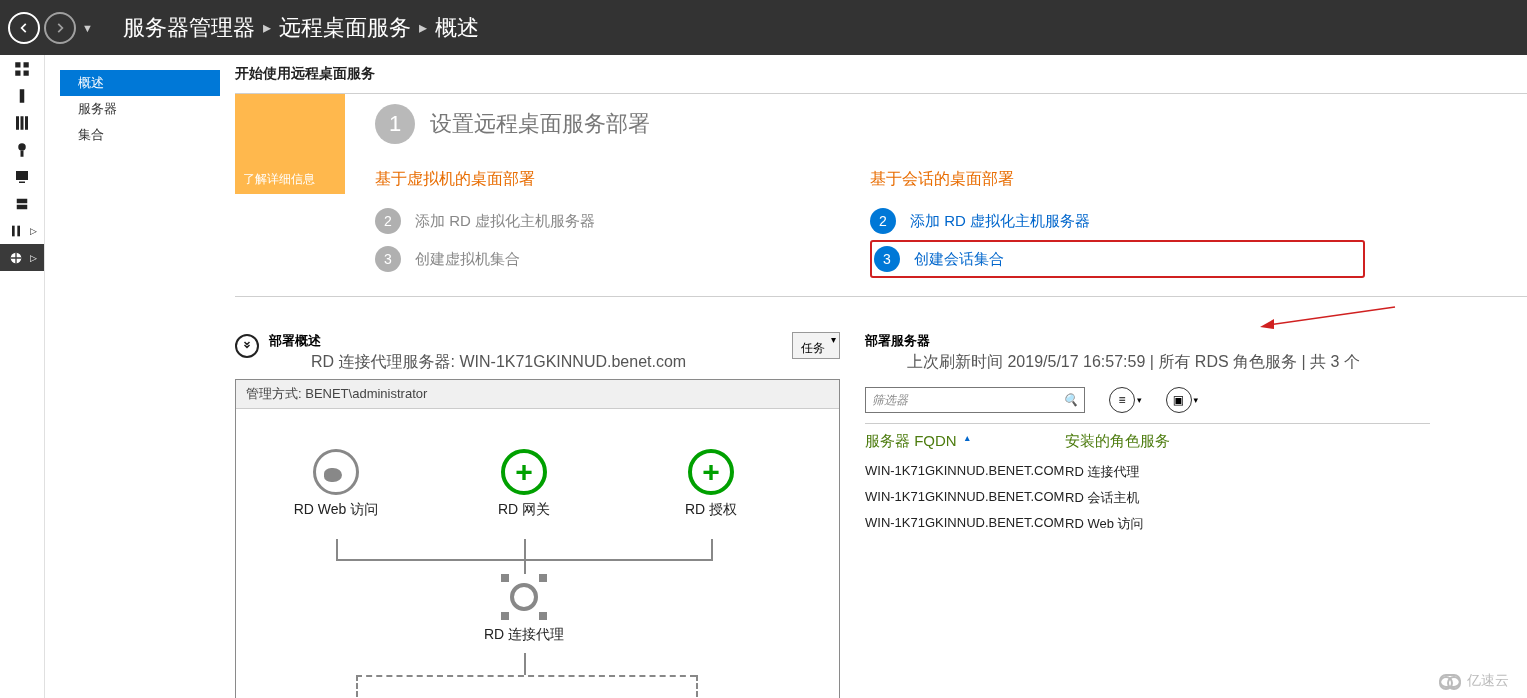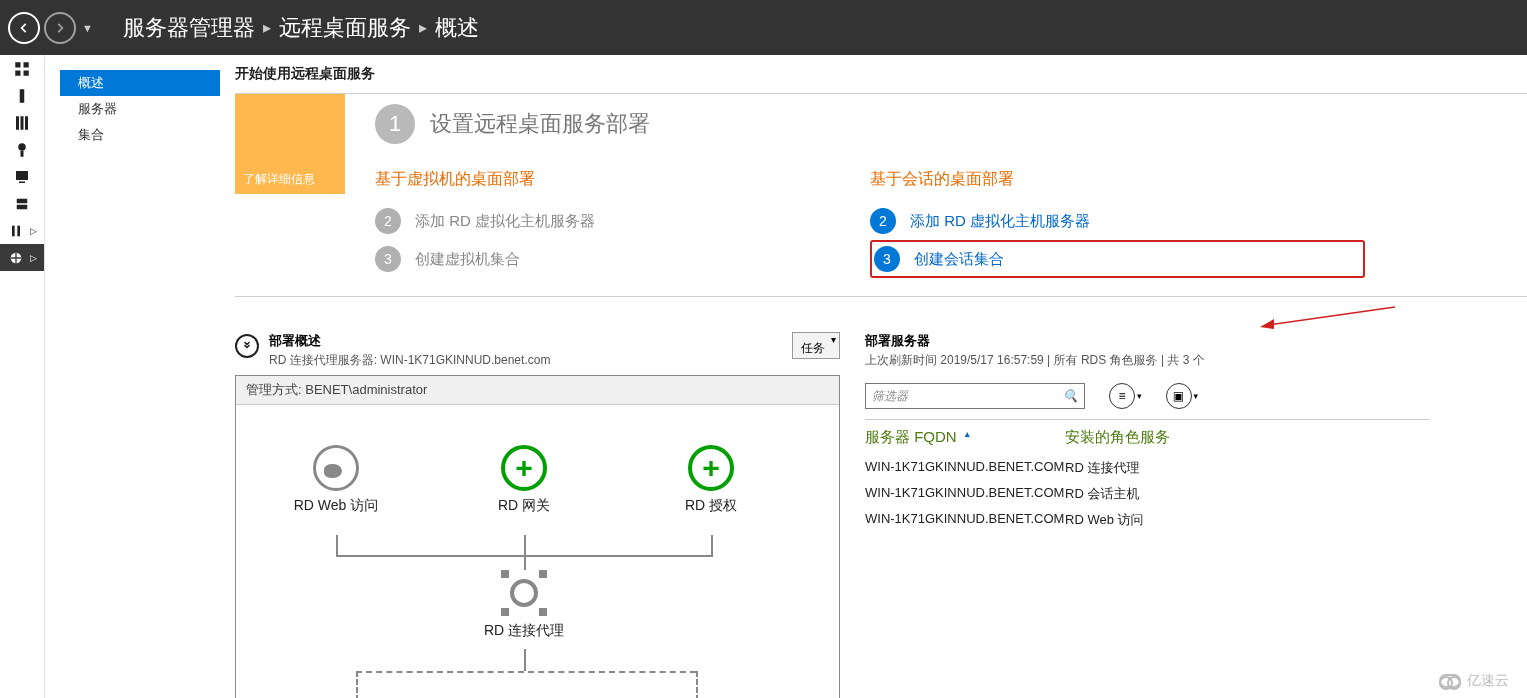--- a/index.html
+++ b/index.html
@@ -53,21 +53,21 @@
 .arrow-ann { position:absolute; top:240px; left:1025px; color:#d02020; }
 
 
 .lower { display:flex; gap:25px; margin-top:35px; }
 .box { flex:0 0 auto; }
 .box-left { width:605px; }
 .box-right { width:565px; }
 .box-head { display:flex; align-items:flex-start; gap:10px; }
 .collapse-ico { width:24px; height:24px; border:2px solid #222; border-radius:50%; display:flex; align-items:center; justify-content:center; margin-top:2px; }
 .box-titles h3 { font-size:13px; font-weight:bold; }
-.box-titles .sub { font-size:12px; color:#555; margin-top:2px; }
+.box-titles .sub { font-size:16px; color:#555; margin-top:2px;margin-left:42px; }
 .tasks-dd { margin-left:auto; border:1px solid #999; font-size:12px; padding:7px 14px 1px 8px; position:relative; background:#f3f3f3; }
 .tasks-dd:after { content:"▾"; position:absolute; right:3px; top:1px; font-size:10px; }
 .box-left .frame { border:1px solid #8a8a8a; margin-top:6px; }
 .mgmt { background:#f0f0f0; border-bottom:1px solid #ccc; padding:5px 10px; font-size:13px; color:#444; }
 .diagram { position:relative; height:300px; background:#fff; }
 .node { position:absolute; text-align:center; width:140px; }
 .node .lbl { font-size:14px; margin-top:6px; color:#222; }
 .globe { width:46px; height:46px; border:3px solid #888; border-radius:50%; margin:0 auto; position:relative; }
 .globe:before { content:""; position:absolute; top:16px; left:8px; width:18px; height:14px; background:#888; border-radius:40% 50% 50% 40%; }
 .plus { width:46px; height:46px; border:4px solid #00a000; border-radius:50%; margin:0 auto; display:flex; align-items:center; justify-content:center; color:#00a000; font-size:30px; font-weight:bold; }

